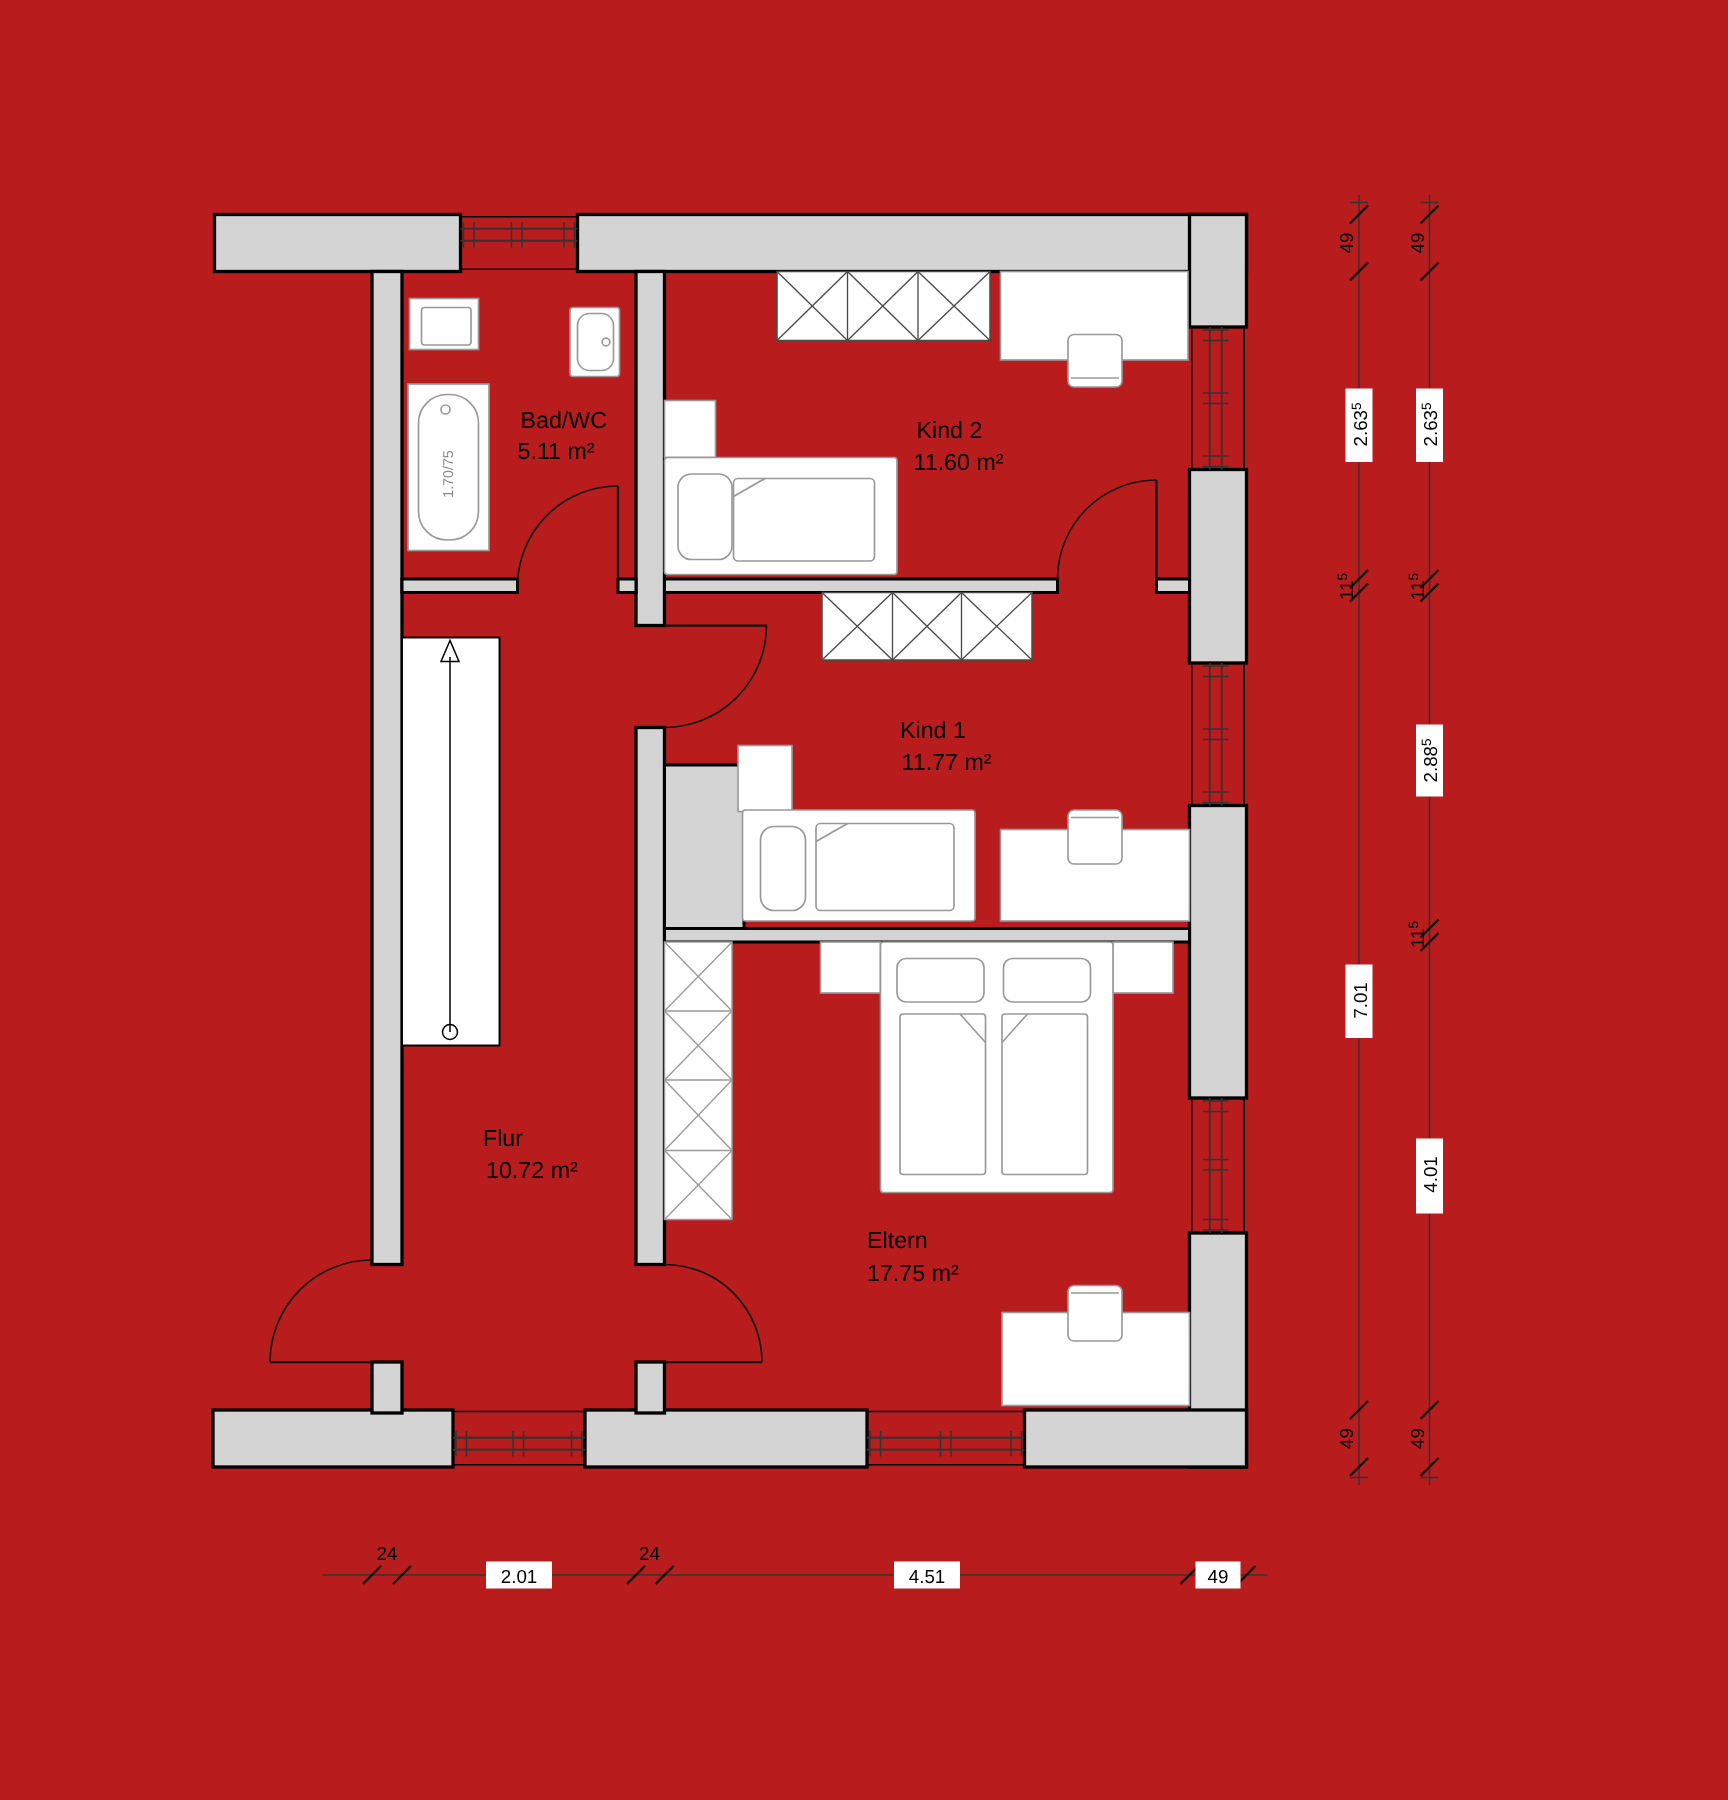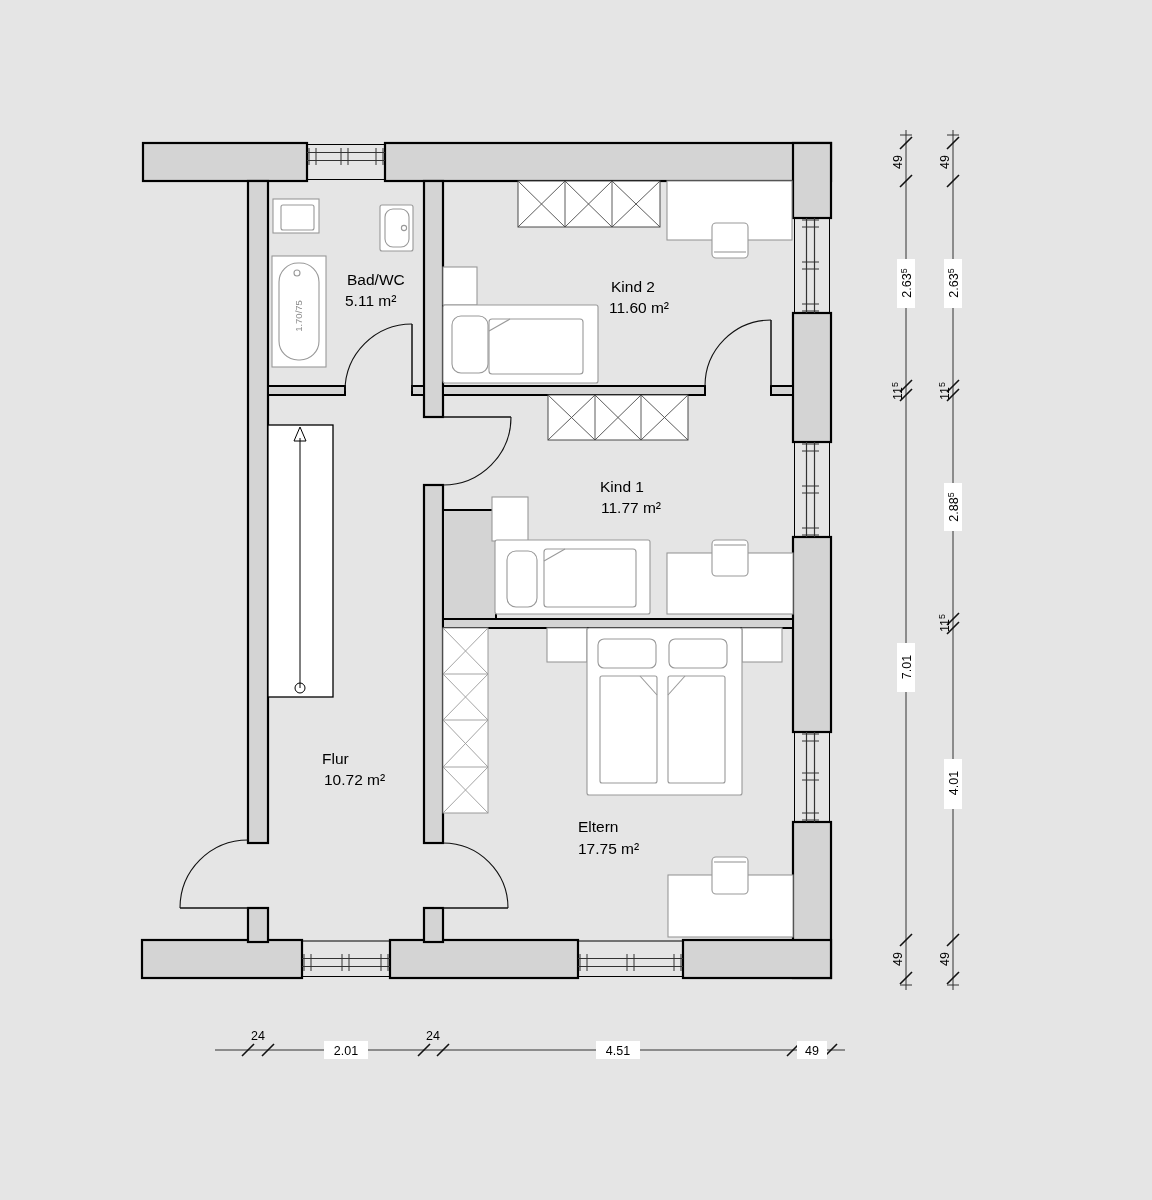--- a/index.html
+++ b/index.html
@@ -1,17 +1,17 @@
 <!DOCTYPE html>
 <html><head>
 <meta charset="utf-8">
 <style>
   html,body{margin:0;padding:0;background:#ffffff;}
   body{font-family:"Liberation Sans", sans-serif;}
-  .stage{width:1152px;height:1200px;position:relative;background:#e5e5e5;overflow:hidden;}
+  .stage{width:1152px;height:1200px;position:relative;background:#b91c1c;overflow:hidden;}
   svg{display:block;}
   text{fill:#000;}
   .room-name{font-size:15.5px;}
   .room-area{font-size:15.5px;}
   .dim{font-size:12.5px;}
   .dim-sup{font-size:9px;}
   .tub-label{font-size:9.5px;fill:#8a8a8a;}
   .wall{fill:#d4d4d4;stroke:#000;stroke-width:2.2;}
   .partition{fill:#d4d4d4;stroke:#000;stroke-width:2;}
   .chimney{fill:#d4d4d4;stroke:#000;stroke-width:2;}

